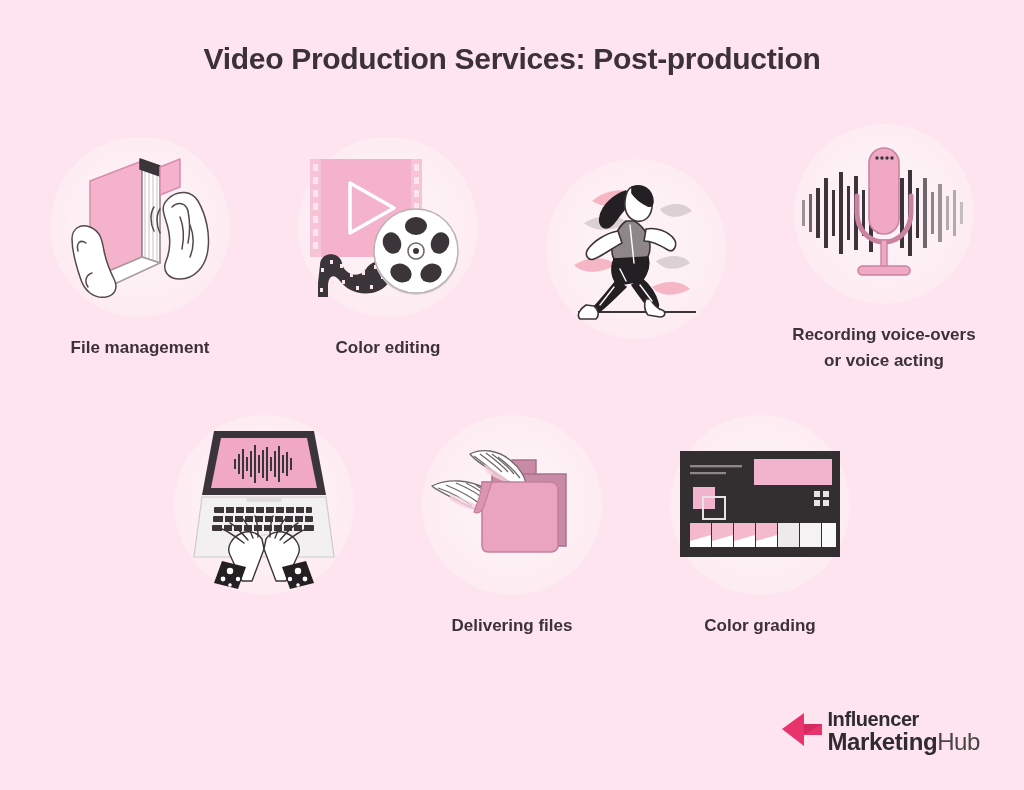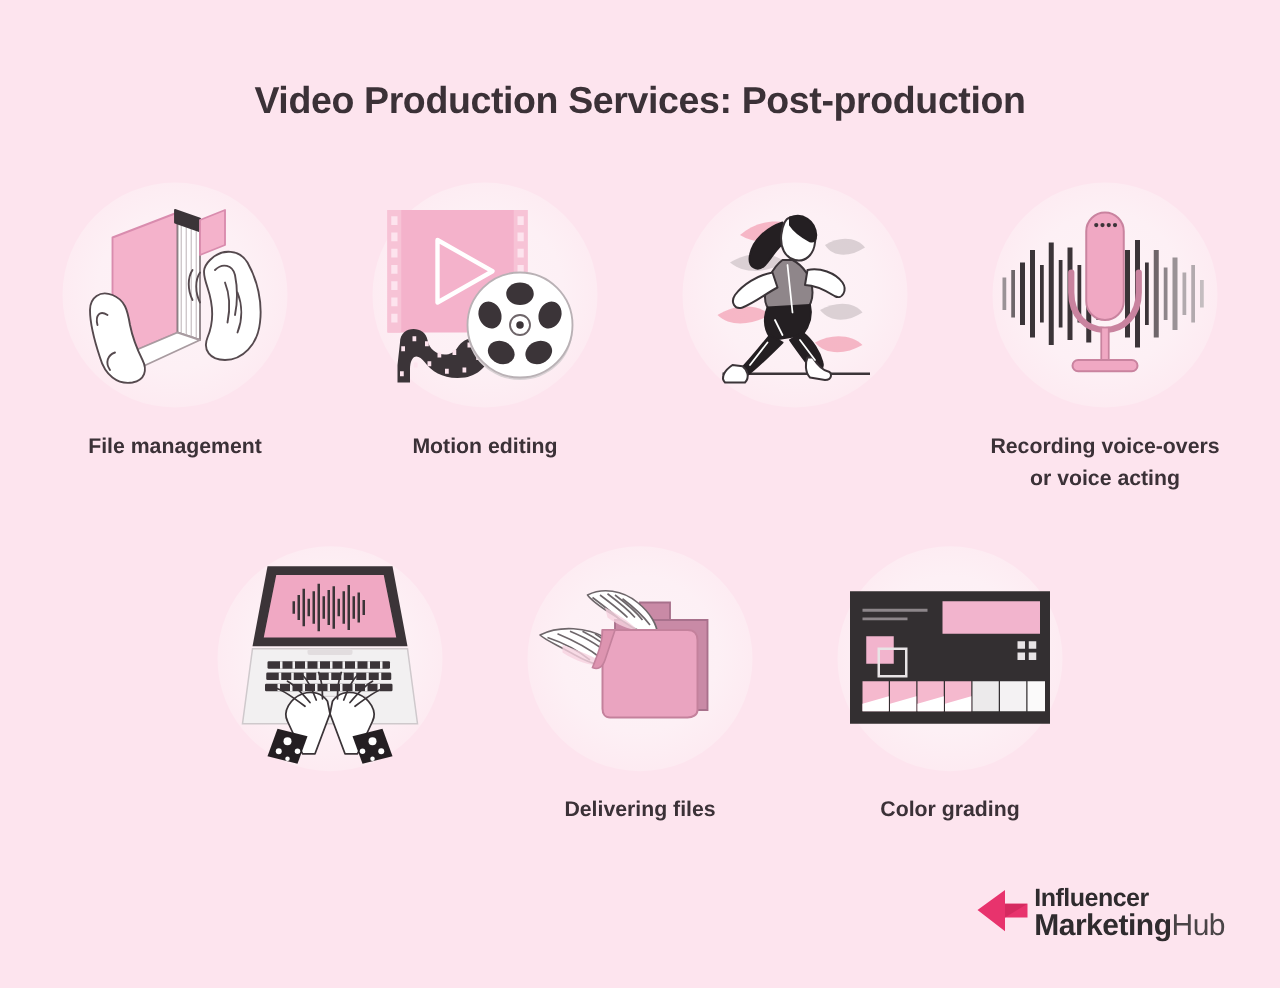--- a/index.html
+++ b/index.html
@@ -16,30 +16,30 @@
     position: relative;
   }
 
   
   .title {
     text-align: center;
     font-size: 30px;
     font-weight: bold;
     color: #3b3137;
     letter-spacing: -0.3px;
-    padding-top: 64px;
+    padding-top: 42px;
   }
 
   
   .row {
     display: flex;
     justify-content: center;
     align-items: flex-start;
   }
-  .row-1 { margin-top: 48px; gap: 6px; }
+  .row-1 { margin-top: 48px; gap: 6px; align-items: center; }
   .row-2 { margin-top: 42px; gap: 6px; }
 
   .cell {
     width: 242px;
     display: flex;
     flex-direction: column;
     align-items: center;
   }
 
   .icon-wrap {
@@ -183,21 +183,21 @@
               <ellipse cx="0" cy="-25" rx="11" ry="9"></ellipse>
               <ellipse cx="24" cy="-8" rx="9" ry="11" transform="rotate(20 24 -8)"></ellipse>
               <ellipse cx="15" cy="22" rx="11" ry="9" transform="rotate(-25 15 22)"></ellipse>
               <ellipse cx="-15" cy="22" rx="11" ry="9" transform="rotate(25 -15 22)"></ellipse>
               <ellipse cx="-24" cy="-8" rx="9" ry="11" transform="rotate(-20 -24 -8)"></ellipse>
             </g>
           </g>
         </svg>
       </span>
     </div>
-    <div class="cell-label">Motion editing</div>
+    <div class="cell-label">Color editing</div>
   </div>
 
   <div class="cell">
     <div class="icon-wrap">
       <span>
         <svg width="160" height="160" viewBox="0 0 160 160">
 
           <g opacity="0.55">
             <path d="M36 32 C52 18 76 18 88 30 C74 36 52 42 36 32 Z" fill="#f0879f"></path>
             <path d="M18 96 C34 86 52 88 60 96 C46 104 28 106 18 96 Z" fill="#f0879f"></path>

